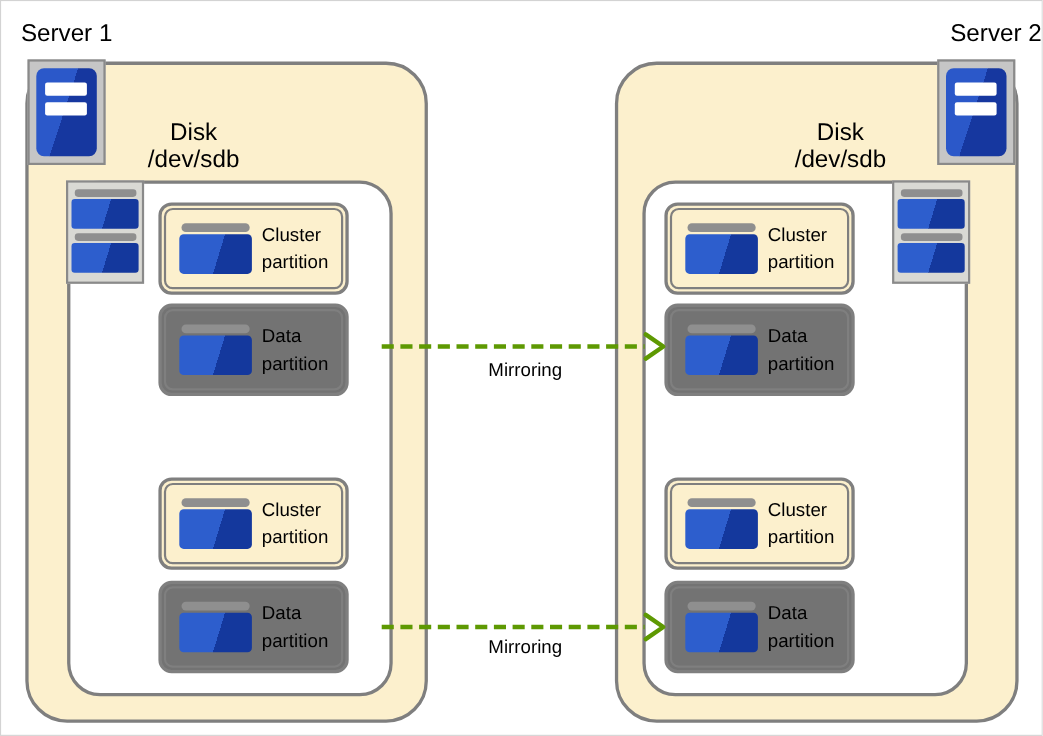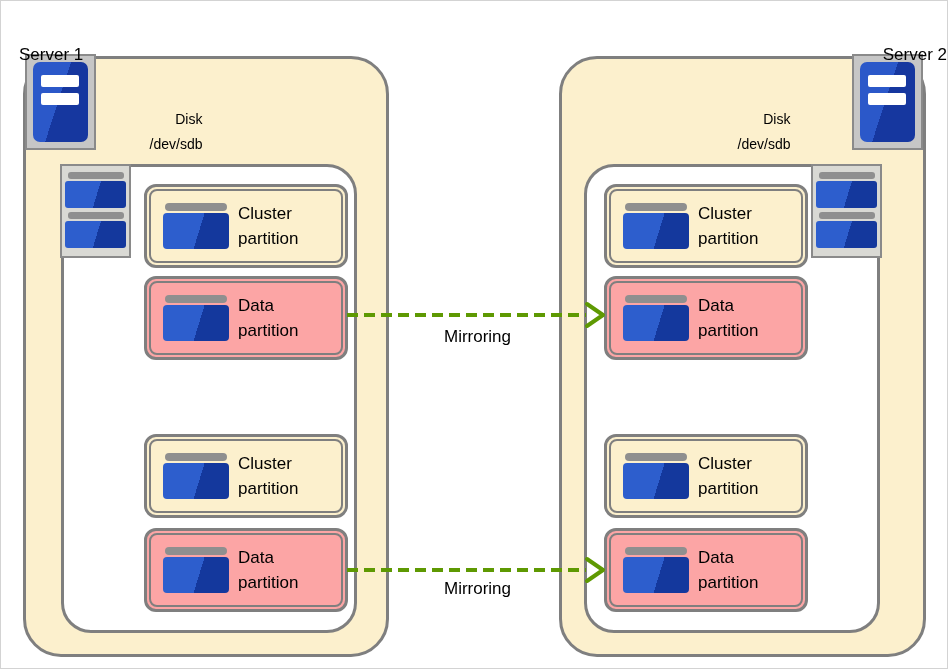--- a/index.html
+++ b/index.html
@@ -1,51 +1,51 @@
 <!DOCTYPE html>
 <html><head>
 <meta charset="utf-8">
 <style>
   html,body {margin:0; padding:0; background:#fff;}
   .canvas {
     position:relative; width:948px; height:669px; box-sizing:border-box;
     border:1px solid #d3d3d3; background:#ffffff; overflow:hidden;
     font-family:"Liberation Sans", sans-serif; color:#000;
   }
-  .server-label {position:absolute; top:16px; font-size:17px; white-space:nowrap;margin-top:28px;}
+  .server-label {position:absolute; top:16px; font-size:22px; white-space:nowrap;}
   .server-label.s1 {left:18px;}
   .server-label.s2 {right:0;}
 
   .container {
     position:absolute; top:55px; width:366px; height:601px; box-sizing:border-box;
     background:#fcf0cd; border:3px solid #7f7f7f; border-radius:38px;
   }
   .container.c1 {left:22px;}
   .container.c2 {left:558px; width:367px;}
 
   .disk-label {
     position:absolute; top:106px; transform:translateX(-50%);
-    text-align:right; font-size:14px; line-height:25px; white-space:nowrap;
+    text-align:center; font-size:22px; line-height:25px; white-space:nowrap;
   }
   .disk-label.d1 {left:175px;}
   .disk-label.d2 {left:763px;}
 
   .panel {
     position:absolute; top:163px; width:296px; height:469px; box-sizing:border-box;
     background:#ffffff; border:3px solid #7f7f7f; border-radius:30px;
   }
   .panel.p1 {left:60px;}
   .panel.p2 {left:583px;}
 
   .pbox {
-    position:absolute; width:204px; height:84px; box-sizing:border-box;
+    position:absolute; width:173px; height:84px; box-sizing:border-box;
     border:3px solid #7f7f7f; border-radius:12px; padding:2px;
   }
   .pbox.cluster {background:#fcf0cd;}
-  .pbox.data {background:#fca5a5;}
+  .pbox.data {background:#737373;}
   .pbox-inner {
     width:100%; height:100%; box-sizing:border-box;
     border:2px solid #7f7f7f; border-radius:8px;
     display:flex; align-items:center; padding-left:12px;
   }
   .p-icon {flex:0 0 66px; display:flex; flex-direction:column; align-items:center;}
   .p-bar {width:62px; height:8px; background:#8f8f8f; border-radius:4px; margin-bottom:2px;}
   .p-blue {width:66px; height:36px; border-radius:4px;
            background:linear-gradient(107deg,#2d5ecd 54%,#14389d 54%);}
   .p-text {margin-left:9px; width:92px; font-size:17px; line-height:25px;}

